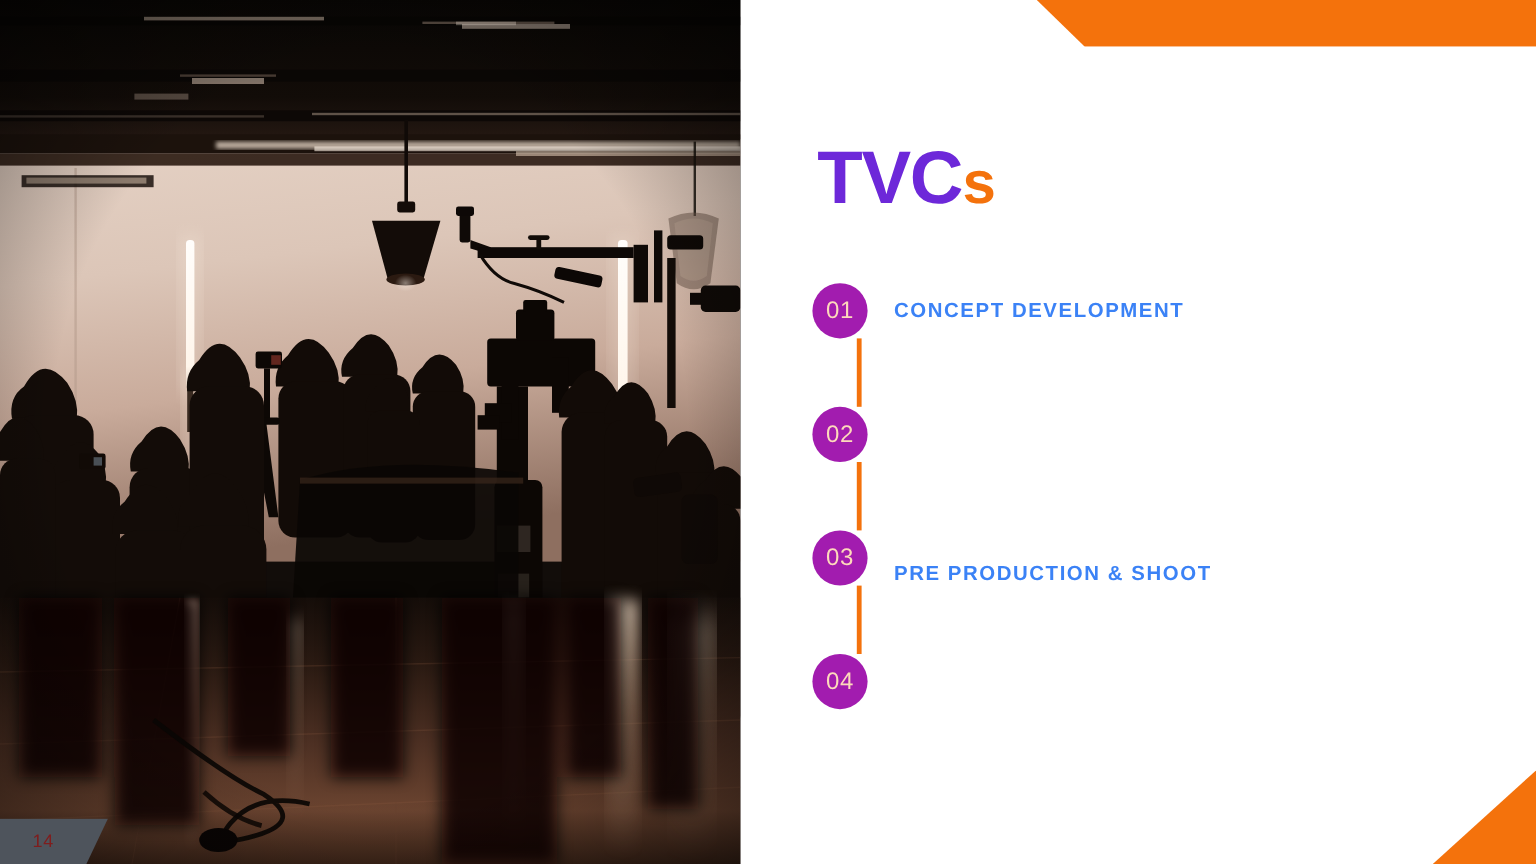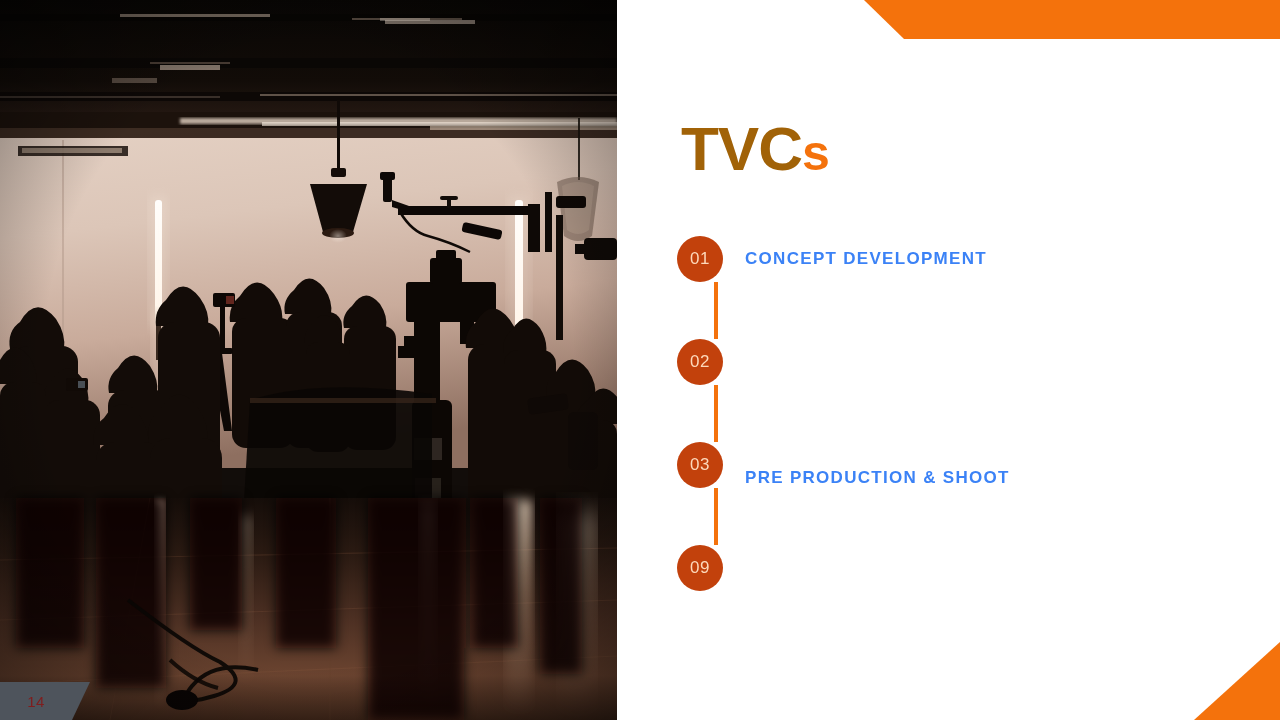--- a/index.html
+++ b/index.html
@@ -67,21 +67,21 @@
     z-index:3;
   }
 
   #logo {
     position:absolute; left:64px; top:118px;
     font-size:62px; font-weight:bold;
     letter-spacing:-1px;
     line-height:1;
     white-space:nowrap;
   }
-  #logo .logo-main { color:#a16207;margin-top:22px; }
+  #logo .logo-main { color:#6d28d9;margin-top:22px; }
   #logo .logo-accent { color:#f4720c; font-size:50px; }
 
   
   #timeline {
     position:absolute; left:60px; top:236px;
     width:590px; height:420px;
   }
   .tl-line {
     position:absolute;
     left:37px; width:4px;
@@ -90,24 +90,24 @@
   }
   .tl-row {
     position:absolute;
     left:0; width:590px; height:46px;
     display:flex; align-items:center;
     z-index:2;
   }
   .tl-circle {
     width:46px; height:46px;
     border-radius:50%;
-    background:#c2410c;
+    background:#a21caf;
     display:flex; align-items:center; justify-content:center;
     color:#fdd9bb;
-    font-size:17px;
+    font-size:20px;
     letter-spacing:0.5px;
     flex:0 0 auto;
   }
   .tl-label {
     margin-left:22px;
     color:#3b82f6;
     font-size:17px;
     font-weight:bold;
     letter-spacing:1.3px;
     white-space:nowrap;
@@ -366,18 +366,18 @@
       <div class="tl-row" style="top:103px;">
         <div class="tl-circle">02</div>
       </div>
 
       <div class="tl-row" style="top:206px;align-items:flex-end;">
         <div class="tl-circle">03</div>
         <div class="tl-label">PRE PRODUCTION &amp; SHOOT</div>
       </div>
 
       <div class="tl-row" style="top:309px;">
-        <div class="tl-circle">09</div>
+        <div class="tl-circle">04</div>
       </div>
     </div>
 
   </div>
 </div>
 
 </body></html>

